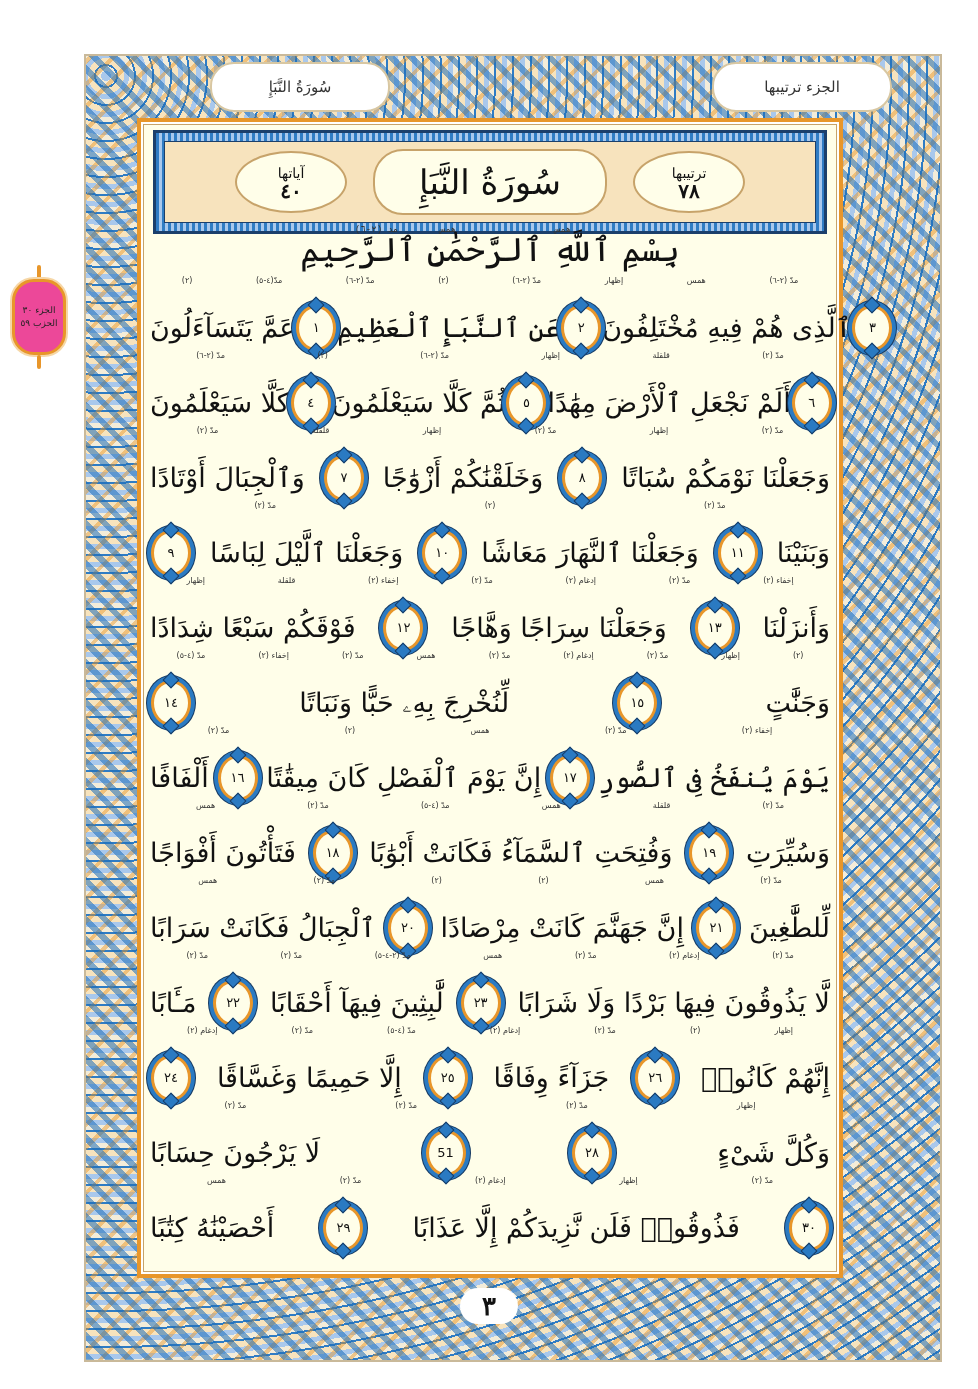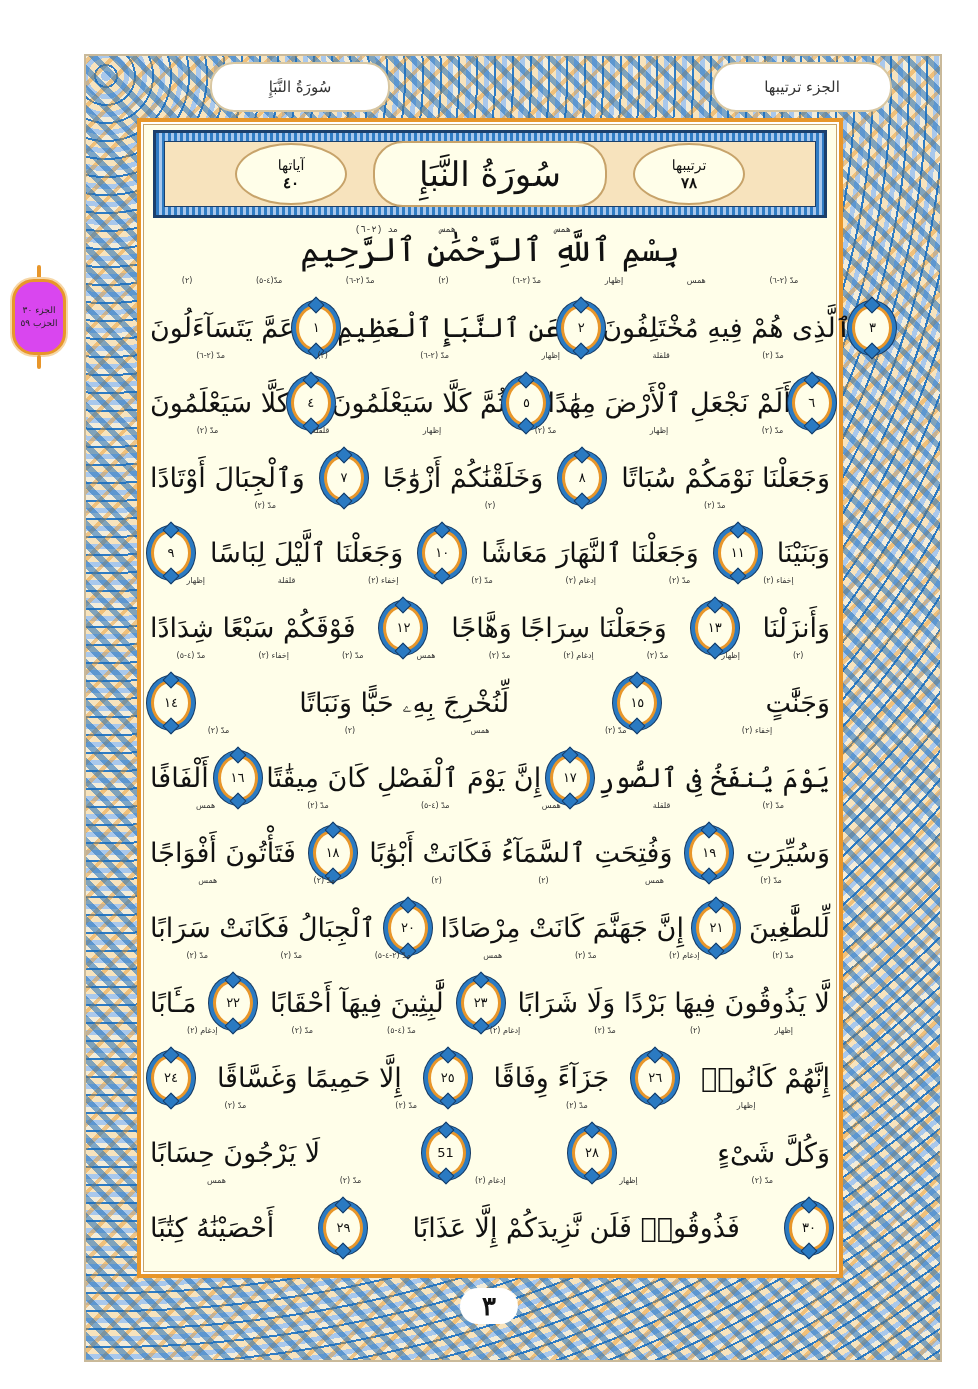--- a/index.html
+++ b/index.html
@@ -11,35 +11,35 @@
       repeating-radial-gradient(circle at 20px 20px, #a9c8ec 0 5px, #f3ecd9 5px 10px, #2f7cc4 10px 12px, #f7e3bd 12px 18px);
     border:2px solid #c9b99a; box-sizing:border-box; }
   .header-cartouche { position:absolute; top:62px; height:50px; width:180px; background:#ffffff;
     border:2px solid #d8c7a2; border-radius:24px; display:flex; align-items:center; justify-content:center;
     font-family:"DejaVu Serif", serif; font-size:15px; color:#333; direction:rtl; box-sizing:border-box; }
   .header-left { left:210px; }
   .header-right { left:712px; }
   .side-medallion { position:absolute; left:14px; top:262px; width:50px; height:110px;
     display:flex; flex-direction:column; align-items:center; justify-content:center; }
   .side-medallion .stem { width:4px; height:14px; background:#e8962a; border-radius:2px; }
-  .side-medallion .body { width:48px; height:70px; background:#d946ef; border:3px solid #e8962a; border-radius:22px;
+  .side-medallion .body { width:48px; height:70px; background:#ec4899; border:3px solid #e8962a; border-radius:22px;
     box-shadow:0 0 0 2px #f6d7a7; display:flex; flex-direction:column; align-items:center; justify-content:center;
     font-family:"DejaVu Serif", serif; font-size:9px; color:#222; direction:rtl; line-height:13px; }
   .panel { position:absolute; left:137px; top:118px; width:706px; height:1160px; background:#fffee9;
     border:4px solid #e8962a; box-shadow: inset 0 0 0 2px #ffffff, inset 0 0 0 3px #c7a36a; box-sizing:border-box; }
-  .surah-banner { position:absolute; left:153px; top:130px; width:674px; height:88px; box-sizing:border-box;
+  .surah-banner { position:absolute; left:153px; top:130px; width:674px; height:104px; box-sizing:border-box;
     border:3px solid #1b3f6b; background:
       repeating-linear-gradient(90deg, #2f7cc4 0 3px, #a9c8ec 3px 6px); }
   .banner-inner { position:absolute; left:8px; right:8px; top:8px; bottom:8px; background:#f7e3bd;
     border:1px solid #1b3f6b; display:flex; align-items:center; justify-content:space-between; padding:0 70px; }
   .banner-oval { width:108px; height:58px; border-radius:50%; background:#fffee9; border:2px solid #c7a36a;
     display:flex; flex-direction:column; align-items:center; justify-content:center; direction:rtl;
     font-family:"DejaVu Serif", serif; color:#111; line-height:18px; }
   .banner-oval .lbl { font-size:14px; }
-  .banner-oval .num { font-size:15px; font-weight:bold; }
+  .banner-oval .num { font-size:20px; font-weight:bold; }
   .banner-title { width:230px; height:62px; background:#fffee9; border:2px solid #c7a36a; border-radius:30px;
     display:flex; align-items:center; justify-content:center; font-family:"DejaVu Serif", serif;
     font-size:34px; color:#111; direction:rtl; }
   .basmala { position:absolute; left:300px; top:222px; width:380px; height:56px; text-align:center; direction:rtl;
     font-family:"DejaVu Serif", serif; font-size:33px; color:#111; line-height:56px; }
   .basmala-note { position:absolute; top:224px; font-size:9px; color:#333; font-family:Liberation Mono, monospace; direction:rtl; }
   .lines { position:absolute; left:150px; top:290px; width:680px; }
   .line { position:relative; height:75px; display:flex; flex-direction:row-reverse; align-items:center; justify-content:space-between;
     direction:rtl; font-family:"DejaVu Serif", serif; font-size:27px; color:#111; white-space:nowrap; }
   .seg { display:inline-block; }

